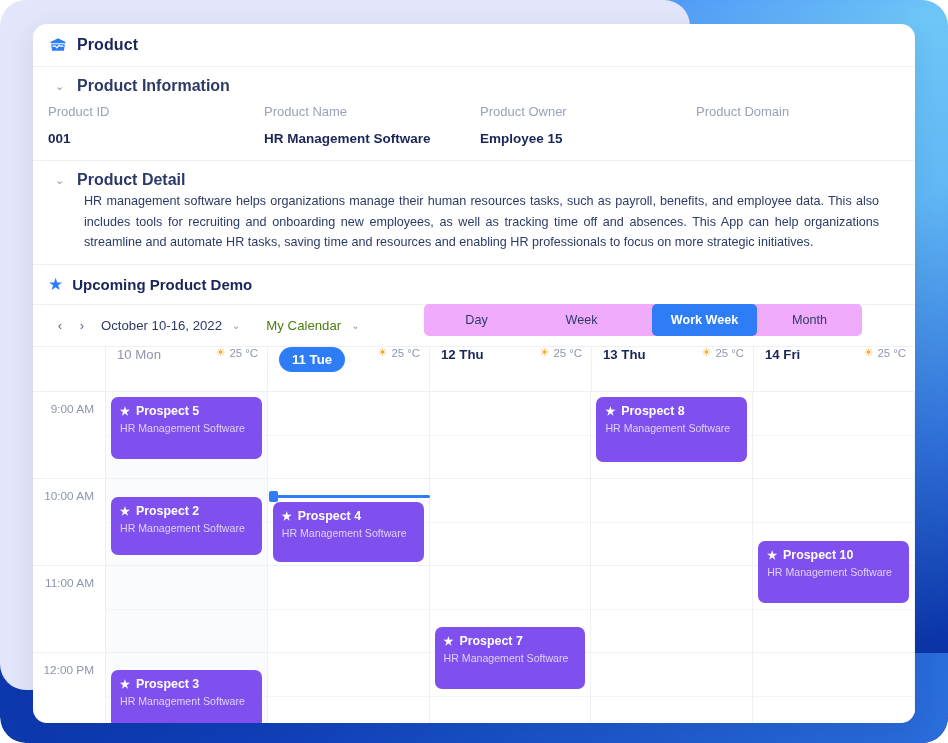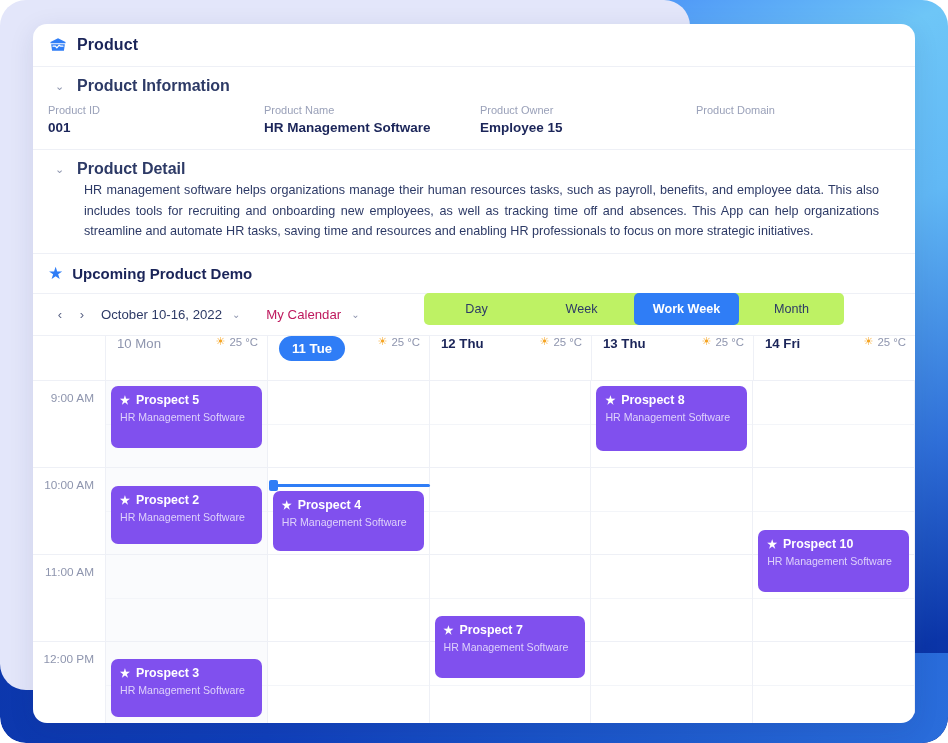--- a/index.html
+++ b/index.html
@@ -111,23 +111,23 @@
   }
 
   
   .info-grid {
     display: flex;
     padding: 9px 0 14px 15px;
     border-bottom: 1px solid #eef0f6;
   }
   .info-cell { width: 216px; }
   .info-label {
-    font-size: 11px;
+    font-size: 13px;
     color: #9aa1b9;
-    margin-bottom: 4px;
+    margin-bottom: 12px;
     white-space: nowrap;
   }
   .info-value {
     font-size: 13.5px;
     font-weight: bold;
     color: #1b2559;
     white-space: nowrap;
   }
 
   
@@ -178,31 +178,31 @@
   }
   .caret {
     color: #8e95ae;
     font-size: 10px;
     margin-left: 10px;
     margin-right: 2px;
     cursor: pointer;
   }
   .calendar-select {
     font-size: 13.2px;
-    color: #be185d;
+    color: #4d7c0f;
     font-weight: 500;
     margin-left: 24px;
   }
 
   .view-switch {
     position: absolute;
     left: 375px;
     top: 0px;
     display: flex;
-    background: #bef264;
+    background: #f0abfc;
     border-radius: 5px;
     overflow: hidden;
     height: 32px;
   }
   .view-btn {
     width: 105px;
     height: 32px;
     display: flex; align-items: center; justify-content: center;
     font-size: 12.6px;
     color: #2d3a66;
@@ -210,20 +210,21 @@
     cursor: pointer;
     background: transparent;
     border: none;
     font-family: inherit;
   }
   .view-btn.active {
     background: #2f7df6;
     color: #ffffff;
     border-radius: 5px;
     font-weight: bold;
+    margin-left: 18px;
   }
   .toolbar-inner { position: relative; display:flex; align-items:center; width:100%; height:42px; }
 
   
   .cal { position: relative; }
 
   .cal-head {
     display: flex;
     height: 45px;
     border-bottom: 1px solid #eef0f6;

